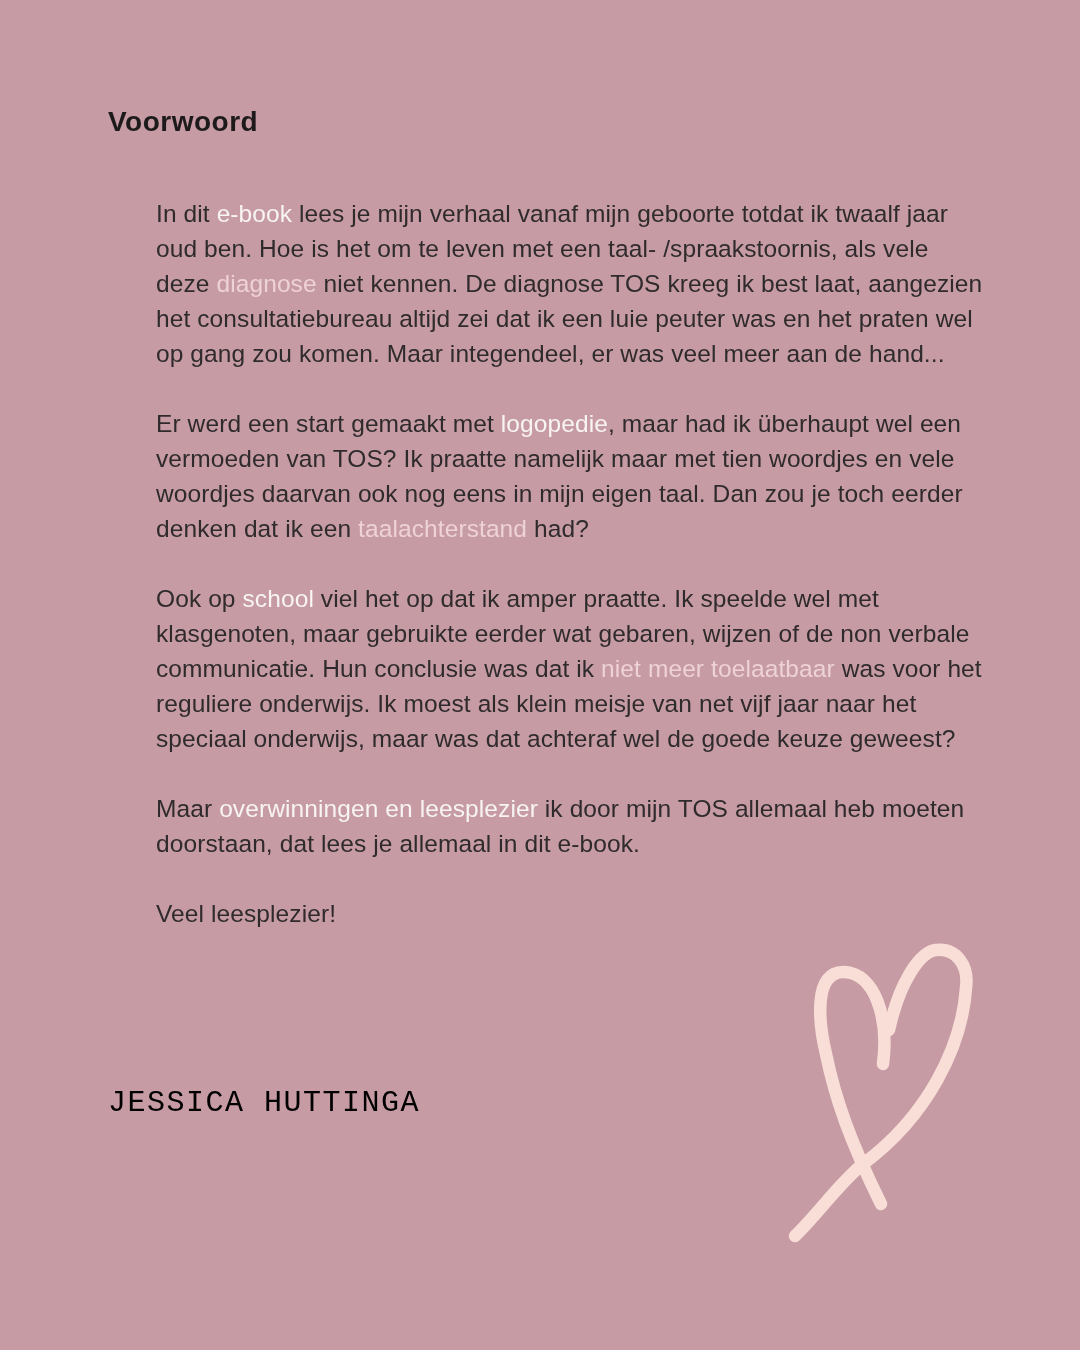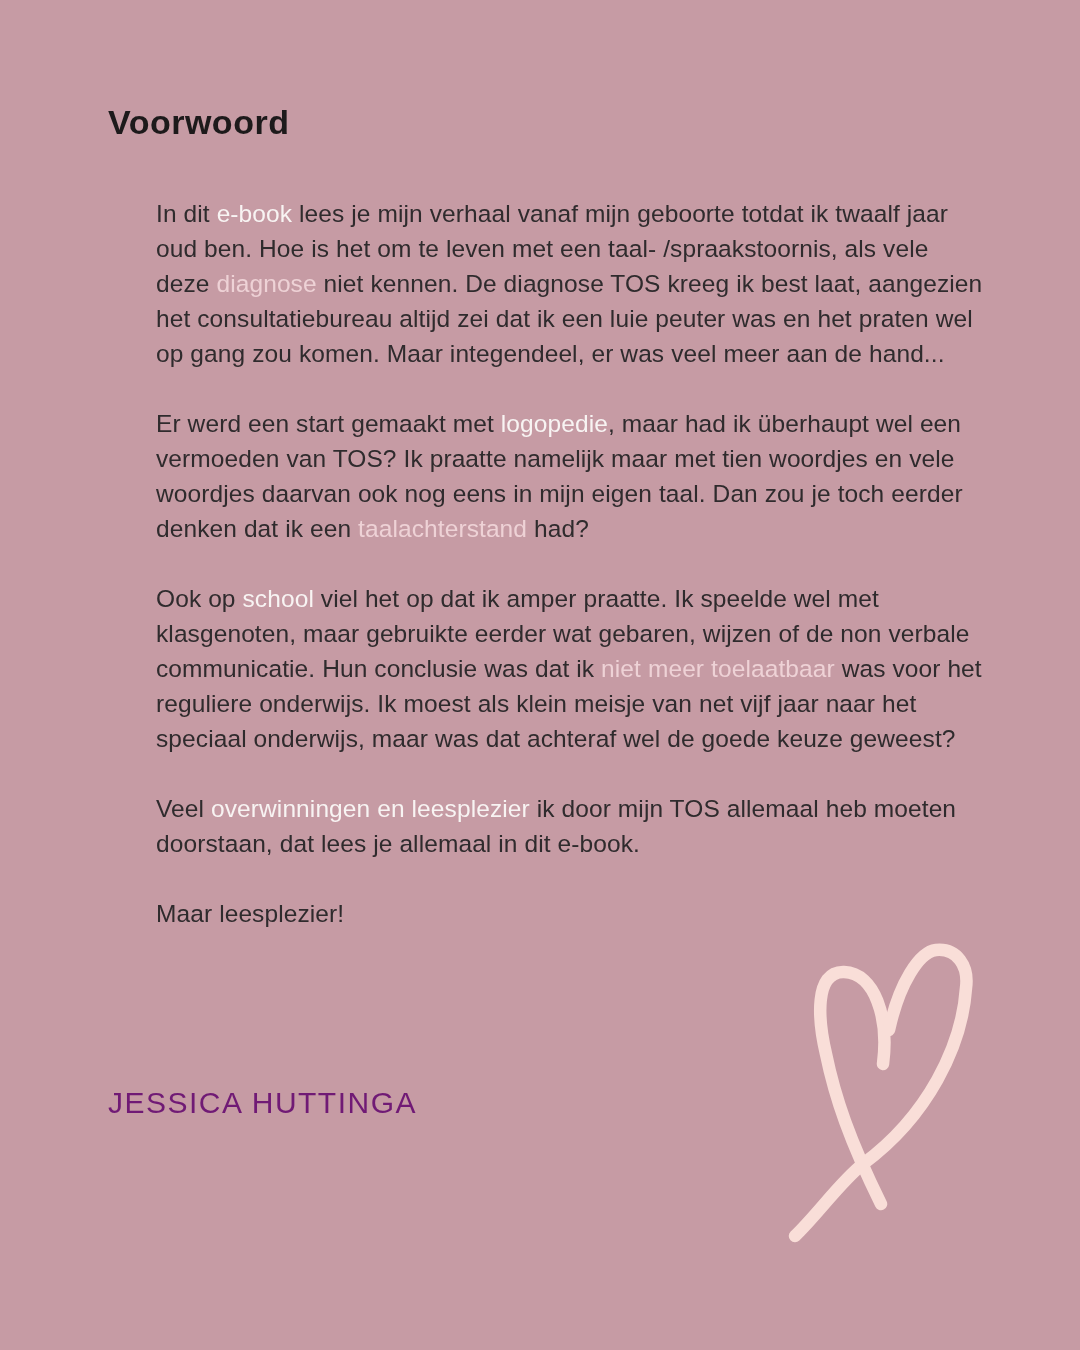--- a/index.html
+++ b/index.html
@@ -14,21 +14,21 @@
     height: 1350px;
     background: #c69ba4;
   }
   .content {
     position: absolute;
     left: 108px;
     top: 100px;
     width: 880px;
   }
   h1.page-title {
-    font-size: 34px;
+    font-size: 28px;
     font-weight: bold;
     color: #1d1a1b;
     letter-spacing: 0.5px;
     line-height: 44px;
   }
   .body-text {
     margin-top: 52px;
     margin-left: 48px;
   }
   .body-text p {
@@ -38,47 +38,47 @@
     margin-bottom: 35px;
     letter-spacing: 0.1px;
   }
   .seg-normal { color: #2f2b2d; }
   .seg-white  { color: #f8f4f3; }
   .seg-pink   { color: #eed2d6; }
   .signature {
     position: absolute;
     left: 108px;
     top: 1086px;
-    font-family: Liberation Sans, sans-serif;
+    font-family: Liberation Mono, monospace;
     font-size: 30px;
     font-weight: 500;
     letter-spacing: 1.5px;
-    color: #701a75;
+    color: #000000;
   }
   .heart {
     position: absolute;
     left: 778px;
     top: 926px;
     width: 300px;
     height: 330px;
   }
 </style>
 </head>
 <body>
 
 <div class="page">
 
   <div class="content">
     <h1 class="page-title">Voorwoord</h1>
     <div class="body-text">
         <p><span class="seg-normal">In dit </span><span class="seg-white">e-book</span><span class="seg-normal"> lees je mijn verhaal vanaf mijn geboorte totdat ik twaalf jaar oud ben. Hoe is het om te leven met een taal- /spraakstoornis, als vele deze </span><span class="seg-pink">diagnose</span><span class="seg-normal"> niet kennen. De diagnose TOS kreeg ik best laat, aangezien het consultatiebureau altijd zei dat ik een luie peuter was en het praten wel op gang zou komen. Maar integendeel, er was veel meer aan de hand...</span></p>
         <p><span class="seg-normal">Er werd een start gemaakt met </span><span class="seg-white">logopedie</span><span class="seg-normal">, maar had ik überhaupt wel een vermoeden van TOS? Ik praatte namelijk maar met tien woordjes en vele woordjes daarvan ook nog eens in mijn eigen taal. Dan zou je toch eerder denken dat ik een </span><span class="seg-pink">taalachterstand</span><span class="seg-normal"> had?</span></p>
         <p><span class="seg-normal">Ook op </span><span class="seg-white">school</span><span class="seg-normal"> viel het op dat ik amper praatte. Ik speelde wel met klasgenoten, maar gebruikte eerder wat gebaren, wijzen of de non verbale communicatie. Hun conclusie was dat ik </span><span class="seg-pink">niet meer toelaatbaar</span><span class="seg-normal"> was voor het reguliere onderwijs. Ik moest als klein meisje van net vijf jaar naar het speciaal onderwijs, maar was dat achteraf wel de goede keuze geweest?</span></p>
-        <p><span class="seg-normal">Veel </span><span class="seg-white">overwinningen en leesplezier</span><span class="seg-normal"> ik door mijn TOS allemaal heb moeten doorstaan, dat lees je allemaal in dit e-book.</span></p>
-        <p><span class="seg-normal">Maar leesplezier!</span></p>
+        <p><span class="seg-normal">Maar </span><span class="seg-white">overwinningen en leesplezier</span><span class="seg-normal"> ik door mijn TOS allemaal heb moeten doorstaan, dat lees je allemaal in dit e-book.</span></p>
+        <p><span class="seg-normal">Veel leesplezier!</span></p>
       </div>
   </div>
 
   <div class="signature">JESSICA HUTTINGA</div>
 
   <svg class="heart" viewBox="0 0 300 330" xmlns="http://www.w3.org/2000/svg">
     <g fill="none" stroke="#f9ded8" stroke-width="12.5" stroke-linecap="round">
       <path d="M 105 138 C 111 92, 97 47, 66 46 C 36 45, 40 94, 48 128 C 57 172, 72 215, 103 278"></path>
       <path d="M 111 104 C 121 58, 141 26, 158 24 C 179 22, 191 40, 188 62 C 184 120, 150 190, 85 238 C 63 255, 40 288, 17 310"></path>
     </g>

